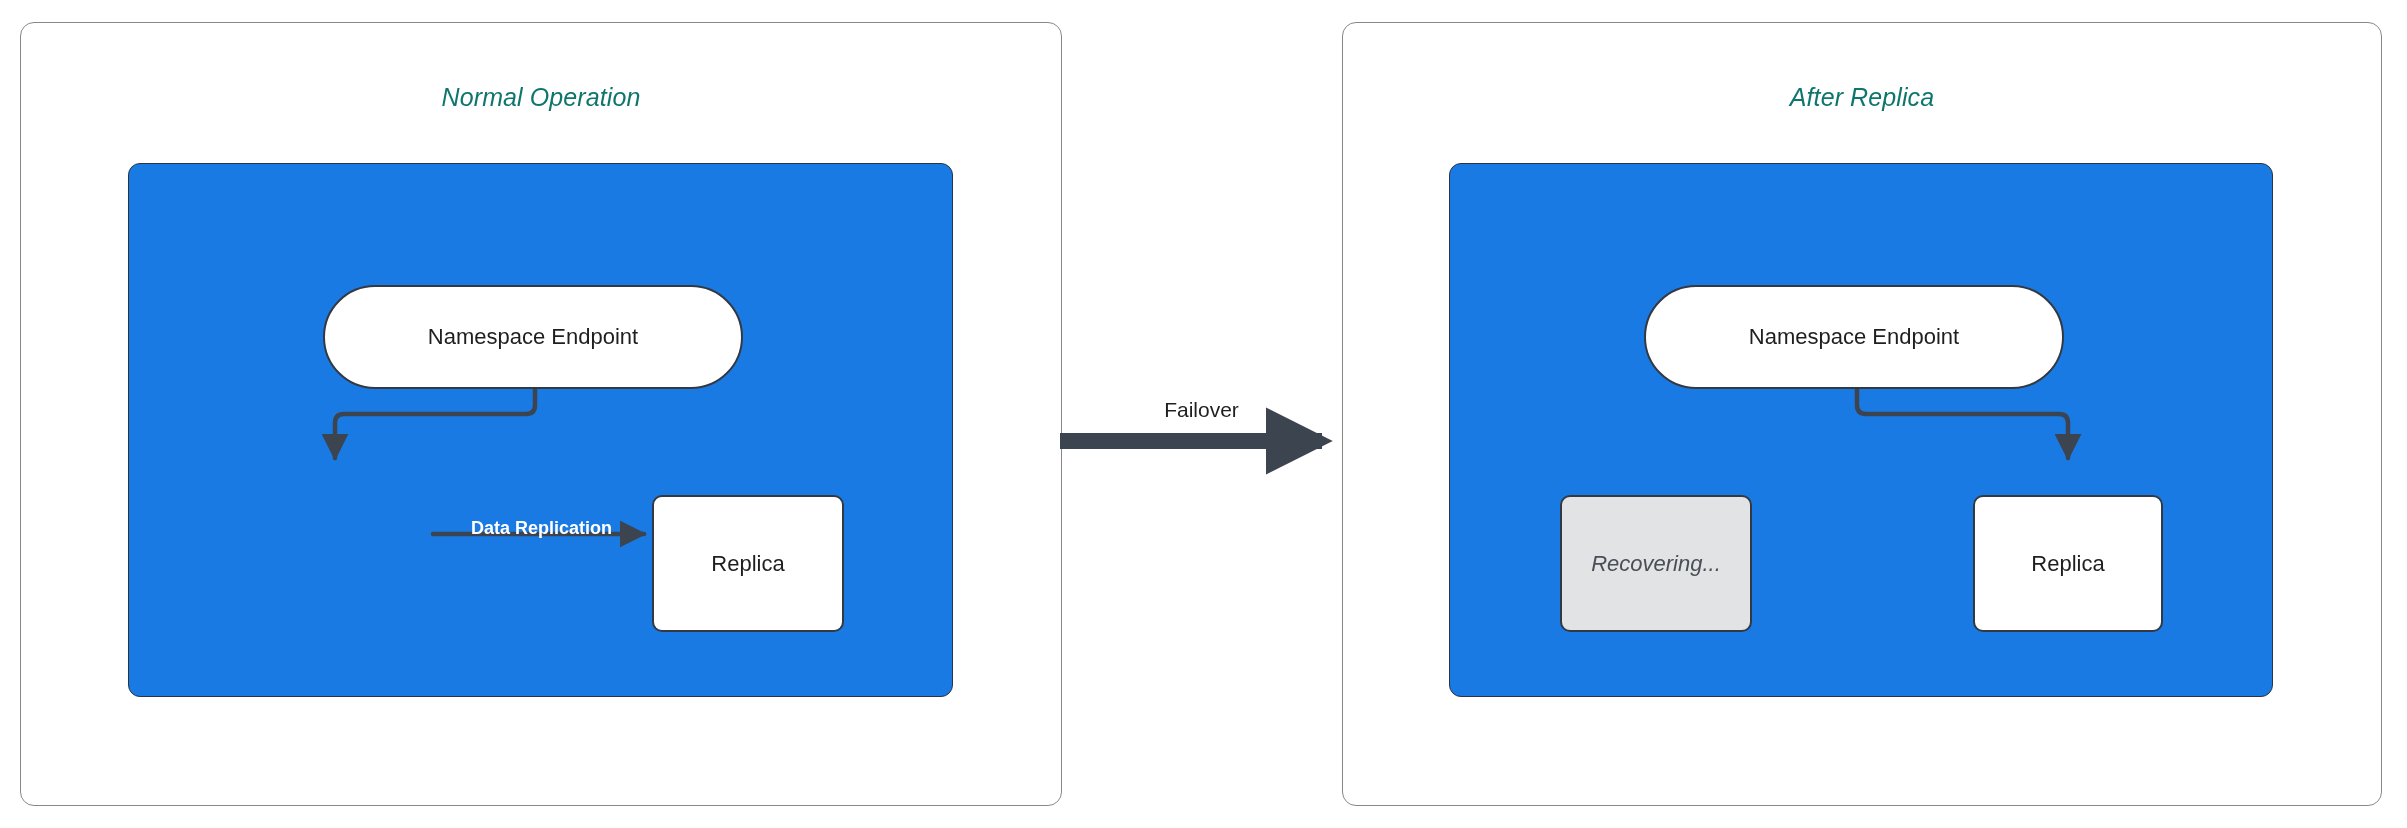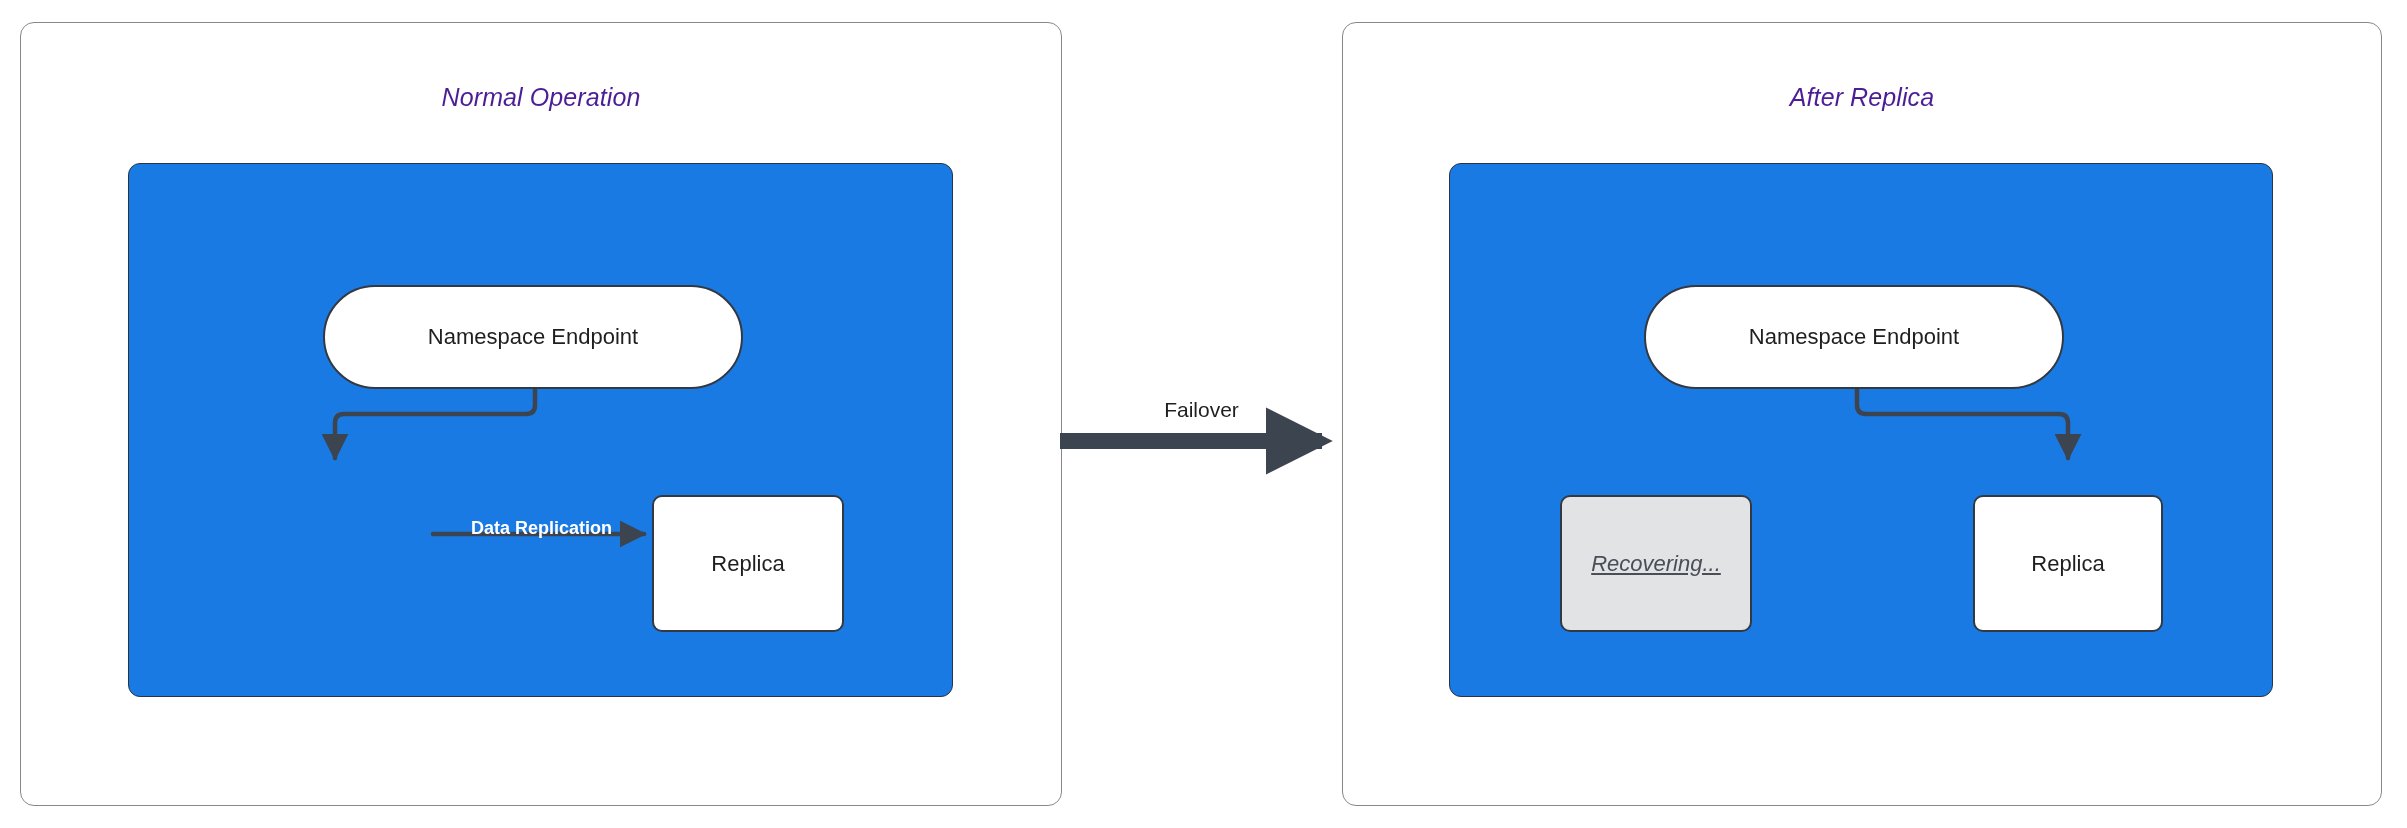--- a/index.html
+++ b/index.html
@@ -32,21 +32,21 @@
   #panel-right { left: 1342px; top: 22px; width: 1040px; height: 784px; }
 
   .panel-title {
     position: absolute;
     top: 60px;
     left: 0;
     width: 100%;
     text-align: center;
     font-size: 25px;
     font-style: italic;
-    color: #4c1d95;
+    color: #0f766e;
     letter-spacing: 0.1px;
   }
 
   
   .blue-region {
     position: absolute;
     box-sizing: border-box;
     background: #1a7ae4;
     border: 1.6px solid #2b3440;
     border-radius: 12px;
@@ -78,21 +78,21 @@
     font-style: italic;
   }
 
   
   #node-endpoint-left  { left: 323px;  top: 256px; width: 420px; height: 104px; }
   #node-primary        { left: 238px;  top: 466px; width: 195px; height: 137px; }
   #node-replica-left   { left: 652px;  top: 466px; width: 192px; height: 137px; }
 
   
   #node-endpoint-right { left: 1644px; top: 256px; width: 420px; height: 104px; }
-  #node-recovering     { left: 1560px; top: 466px; width: 192px; height: 137px; text-decoration: underline; }
+  #node-recovering     { left: 1560px; top: 466px; width: 192px; height: 137px; }
   #node-replica-right  { left: 1973px; top: 466px; width: 190px; height: 137px; }
 
   
   .wire-layer {
     position: absolute;
     left: 0;
     top: 0;
     width: 2407px;
     height: 828px;
     pointer-events: none;

